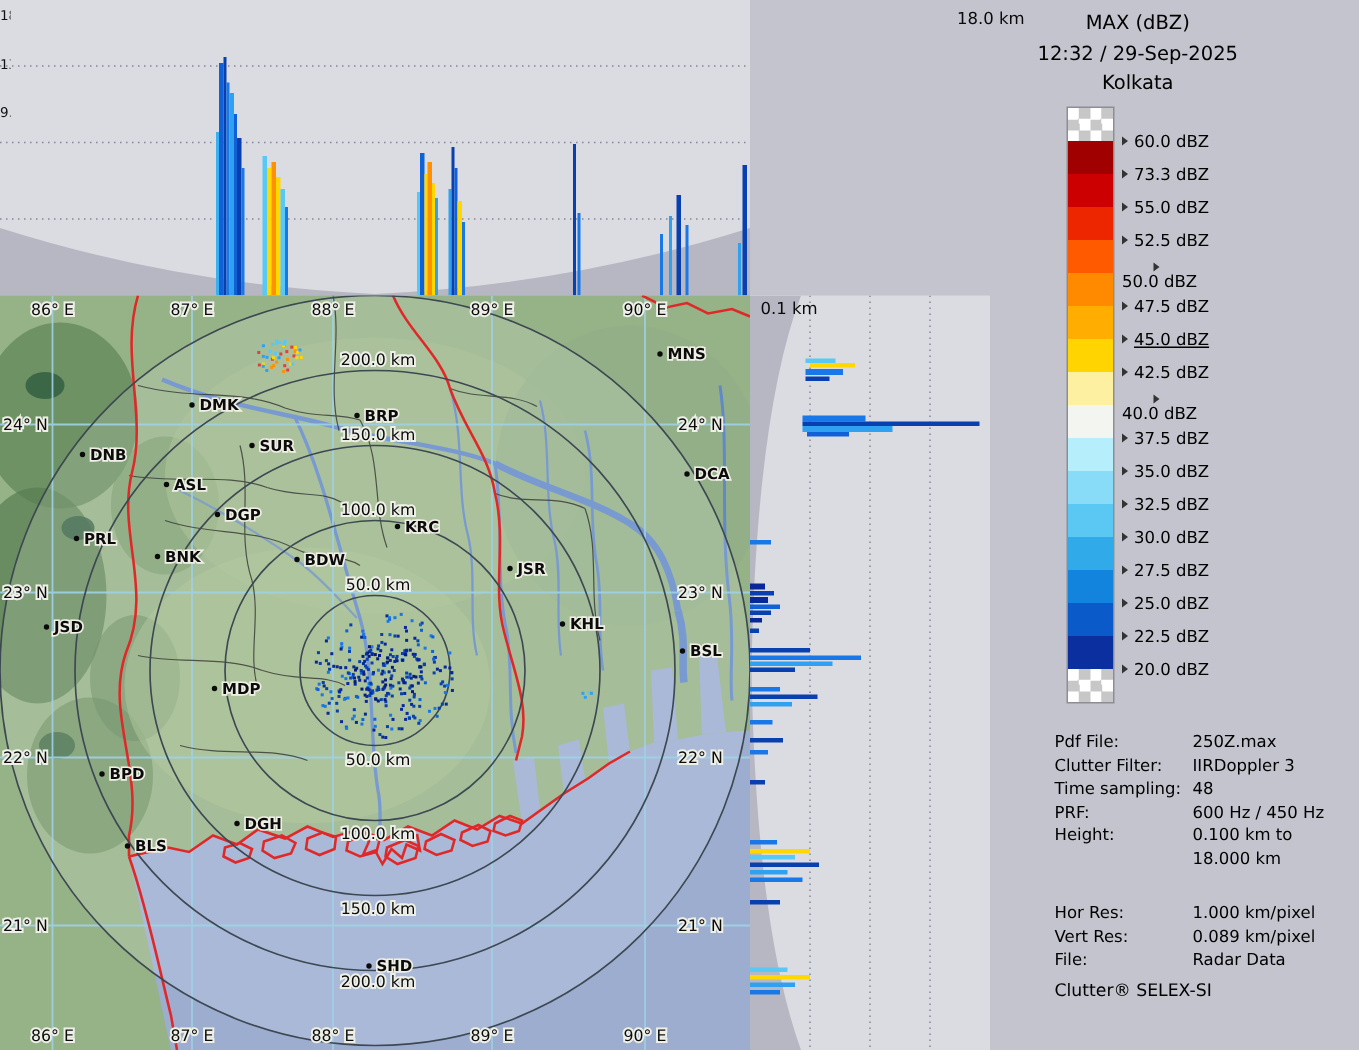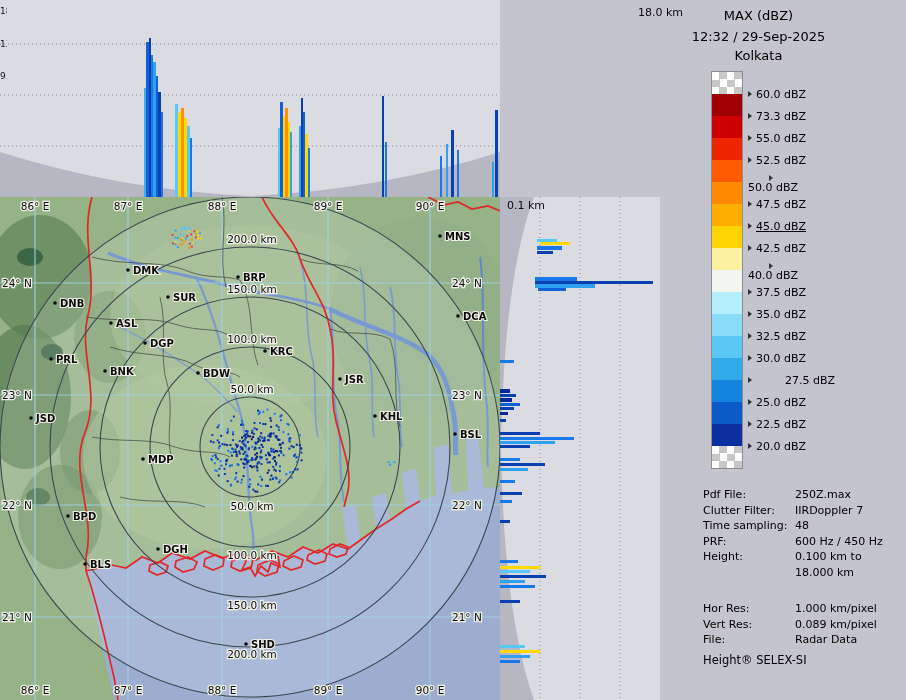--- a/index.html
+++ b/index.html
@@ -731,21 +731,21 @@
           <span>35.0 dBZ</span>
         </div>
         <div class="slabel" style="top: 329px;">
           <span class="arrow"></span>
           <span>32.5 dBZ</span>
         </div>
         <div class="slabel" style="top: 351px;">
           <span class="arrow"></span>
           <span>30.0 dBZ</span>
         </div>
-        <div class="slabel" style="top: 373px; gap: 29px;">
+        <div class="slabel" style="top: 373px;">
           <span class="arrow"></span>
           <span>27.5 dBZ</span>
         </div>
         <div class="slabel" style="top: 395px;">
           <span class="arrow"></span>
           <span>25.0 dBZ</span>
         </div>
         <div class="slabel" style="top: 417px;">
           <span class="arrow"></span>
           <span>22.5 dBZ</span>
@@ -755,21 +755,21 @@
           <span>20.0 dBZ</span>
         </div>
       </div>
     <div class="infoblock" id="info1">
         <div class="irow">
           <span class="il">Pdf File:</span>
           <span class="iv">250Z.max</span>
         </div>
         <div class="irow">
           <span class="il">Clutter Filter:</span>
-          <span class="iv">IIRDoppler 7</span>
+          <span class="iv">IIRDoppler 3</span>
         </div>
         <div class="irow">
           <span class="il">Time sampling:</span>
           <span class="iv">48</span>
         </div>
         <div class="irow">
           <span class="il">PRF:</span>
           <span class="iv">600 Hz / 450 Hz</span>
         </div>
         <div class="irow">
@@ -788,16 +788,16 @@
         </div>
         <div class="irow">
           <span class="il">Vert Res:</span>
           <span class="iv">0.089 km/pixel</span>
         </div>
         <div class="irow">
           <span class="il">File:</span>
           <span class="iv">Radar Data</span>
         </div>
       </div>
-    <div id="brand">Height® SELEX-SI</div>
+    <div id="brand">Clutter® SELEX-SI</div>
   </div>
 
 </div>
 
 </body></html>

